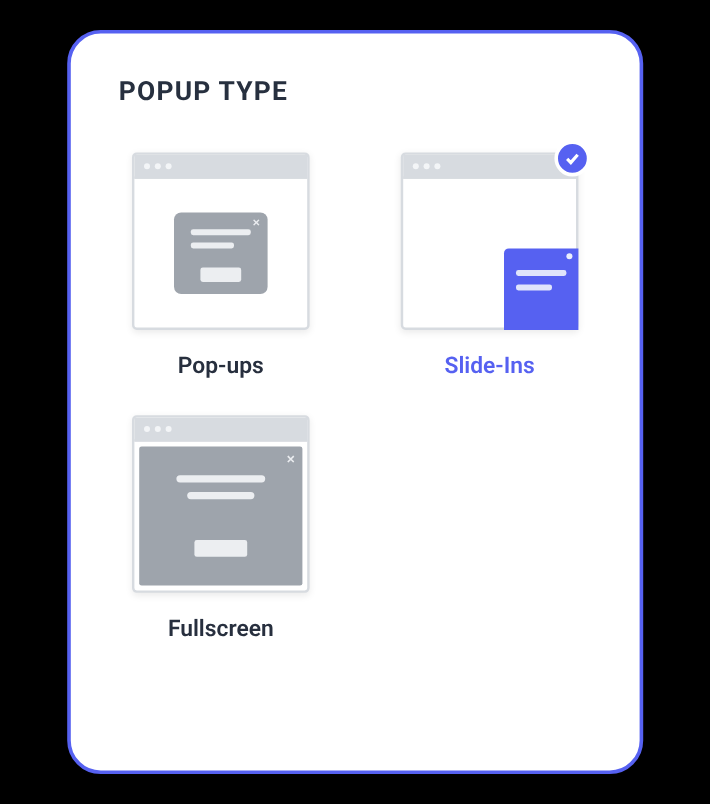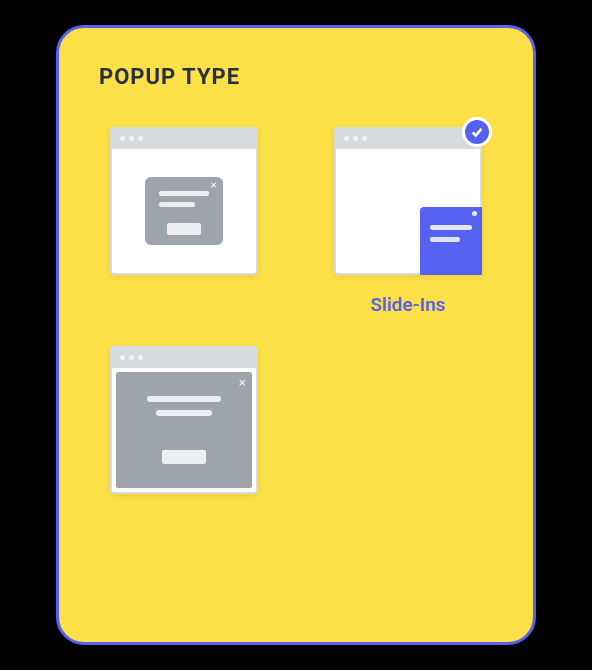--- a/index.html
+++ b/index.html
@@ -1,21 +1,21 @@
 <!DOCTYPE html>
 <html><head>
 <meta charset="utf-8">
 <style>
   * { box-sizing: border-box; margin: 0; padding: 0; }
   html, body { width: 592px; height: 670px; background: #000; font-family: -apple-system, 'Segoe UI', Roboto, Helvetica, Arial, sans-serif; }
   .panel {
     position: absolute;
     left: 56px; top: 25px;
     width: 480px; height: 620px;
-    background: #fde047;
+    background: #ffffff;
     border: 3px solid #5661f1;
     border-radius: 28px;
     padding: 36px 40px 30px 40px;
   }
   .panel-title {
     font-size: 22px;
     font-weight: 700;
     letter-spacing: 1px;
     color: #27303f;
   }
@@ -129,20 +129,21 @@
         </div>
         <div class="win-body">
           <div class="popup-box">
             <div class="x">✕</div>
             <div class="line l1"></div>
             <div class="line l2"></div>
             <div class="btn"></div>
           </div>
         </div>
       </div>
+      <div class="option-label">Pop-ups</div>
     </div>
 
     <div class="option selected">
       <div class="win">
         <div class="win-header">
           <span class="dot"></span>
             <span class="dot"></span>
             <span class="dot"></span>
         </div>
         <div class="win-body">
@@ -171,16 +172,17 @@
         </div>
         <div class="win-body">
           <div class="full-box">
             <div class="x">✕</div>
             <div class="line f1"></div>
             <div class="line f2"></div>
             <div class="btn"></div>
           </div>
         </div>
       </div>
+      <div class="option-label">Fullscreen</div>
     </div>
 
   </div>
 </div>
 
 </body></html>

